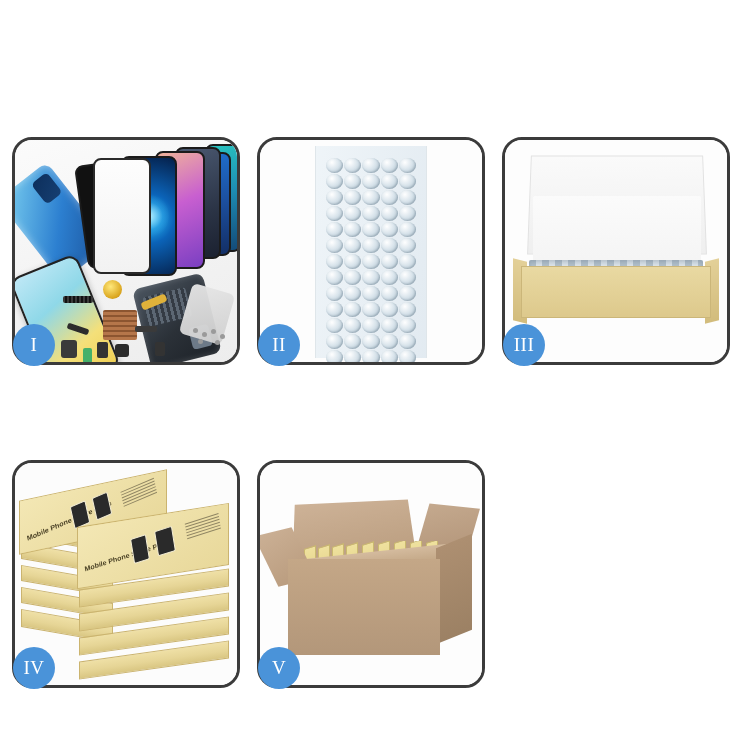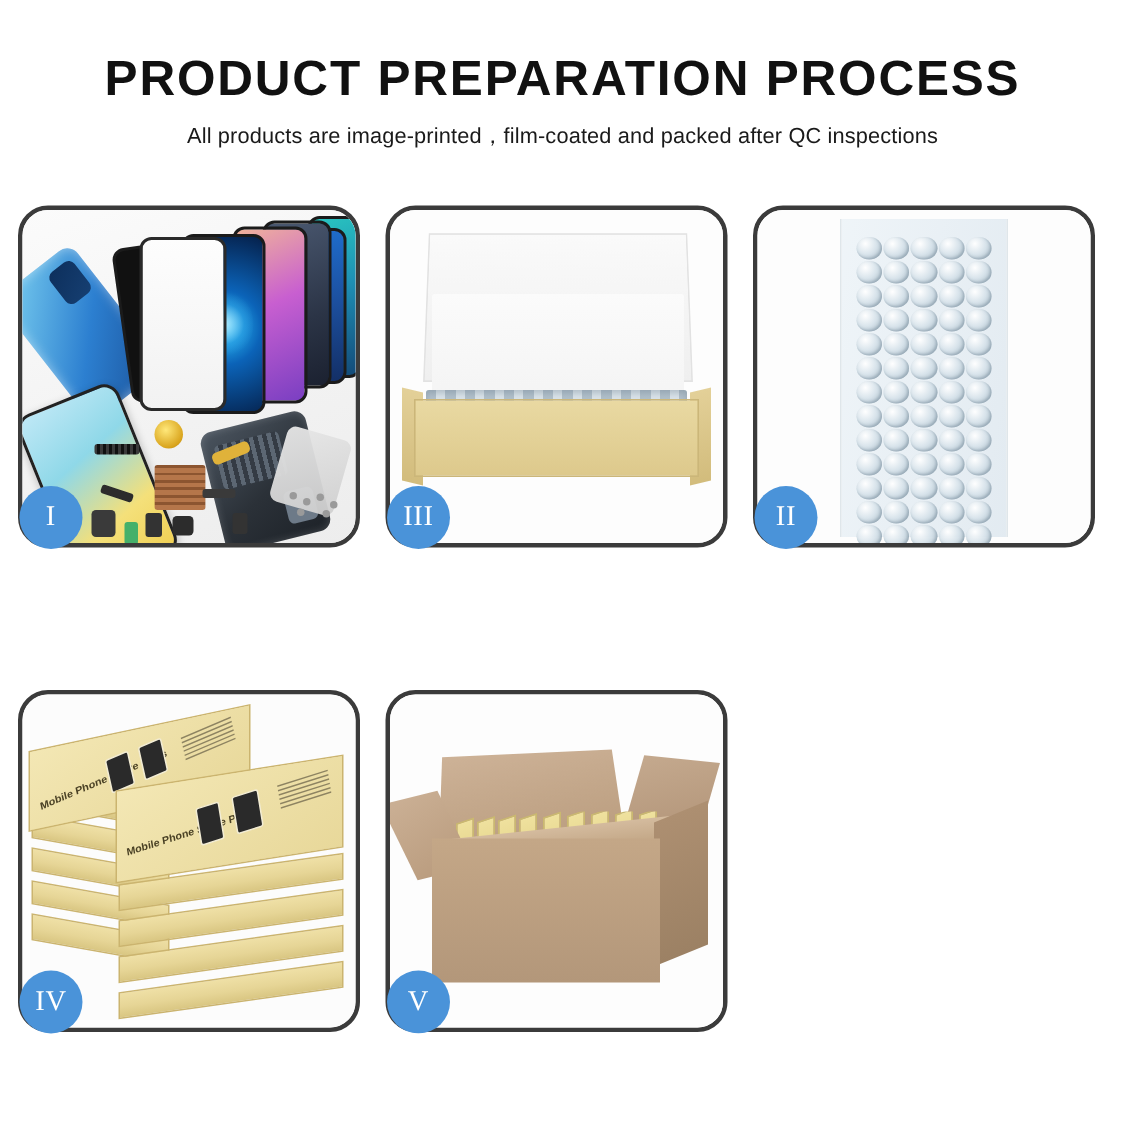--- a/index.html
+++ b/index.html
@@ -309,24 +309,20 @@
     position:absolute; left:14px; top:26px; width:194px; height:40px;
     background: linear-gradient(180deg,rgba(246,248,250,.9),rgba(232,238,243,.5));
     border-radius:4px;
   }
 </style>
 </head>
 <body>
 
 <div class="page">
 
-  <div class="header">
-    <div class="title">PRODUCT PREPARATION PROCESS</div>
-    <div class="subtitle">All products are image-printed，film-coated and packed after QC inspections</div>
-  </div>
 
   <div class="grid">
 
     <div class="panel">
       <div class="panel-inner p1">
         <div class="ph ph-back"></div>
         <div class="scr scr-g"></div>
         <div class="scr scr-f"></div>
         <div class="scr scr-e"></div>
         <div class="scr scr-d"></div>
@@ -353,104 +349,104 @@
             <i style="left: 18px; top: 1px;"></i>
             <i style="left: 27px; top: 6px;"></i>
             <i style="left: 5px; top: 11px;"></i>
             <i style="left: 22px; top: 12px;"></i>
           </div>
       </div>
       <div class="badge">I</div>
     </div>
 
     <div class="panel">
+      <div class="panel-inner p2">
+        <div class="pouch">
+          <div class="bubbles">
+              <div class="bub"></div>
+              <div class="bub"></div>
+              <div class="bub"></div>
+              <div class="bub"></div>
+              <div class="bub"></div>
+              <div class="bub"></div>
+              <div class="bub"></div>
+              <div class="bub"></div>
+              <div class="bub"></div>
+              <div class="bub"></div>
+              <div class="bub"></div>
+              <div class="bub"></div>
+              <div class="bub"></div>
+              <div class="bub"></div>
+              <div class="bub"></div>
+              <div class="bub"></div>
+              <div class="bub"></div>
+              <div class="bub"></div>
+              <div class="bub"></div>
+              <div class="bub"></div>
+              <div class="bub"></div>
+              <div class="bub"></div>
+              <div class="bub"></div>
+              <div class="bub"></div>
+              <div class="bub"></div>
+              <div class="bub"></div>
+              <div class="bub"></div>
+              <div class="bub"></div>
+              <div class="bub"></div>
+              <div class="bub"></div>
+              <div class="bub"></div>
+              <div class="bub"></div>
+              <div class="bub"></div>
+              <div class="bub"></div>
+              <div class="bub"></div>
+              <div class="bub"></div>
+              <div class="bub"></div>
+              <div class="bub"></div>
+              <div class="bub"></div>
+              <div class="bub"></div>
+              <div class="bub"></div>
+              <div class="bub"></div>
+              <div class="bub"></div>
+              <div class="bub"></div>
+              <div class="bub"></div>
+              <div class="bub"></div>
+              <div class="bub"></div>
+              <div class="bub"></div>
+              <div class="bub"></div>
+              <div class="bub"></div>
+              <div class="bub"></div>
+              <div class="bub"></div>
+              <div class="bub"></div>
+              <div class="bub"></div>
+              <div class="bub"></div>
+              <div class="bub"></div>
+              <div class="bub"></div>
+              <div class="bub"></div>
+              <div class="bub"></div>
+              <div class="bub"></div>
+              <div class="bub"></div>
+              <div class="bub"></div>
+              <div class="bub"></div>
+              <div class="bub"></div>
+              <div class="bub"></div>
+            </div>
+        </div>
+      </div>
+      <div class="badge">II</div>
+    </div>
+
+    <div class="panel">
       <div class="panel-inner p3">
         <div class="lid3"></div>
         <div class="foam3"></div>
         <div class="box3-flapL"></div>
         <div class="box3-flapR"></div>
         <div class="box3-inner"></div>
         <div class="box3-body"></div>
       </div>
       <div class="badge">III</div>
-    </div>
-
-    <div class="panel">
-      <div class="panel-inner p2">
-        <div class="pouch">
-          <div class="bubbles">
-              <div class="bub"></div>
-              <div class="bub"></div>
-              <div class="bub"></div>
-              <div class="bub"></div>
-              <div class="bub"></div>
-              <div class="bub"></div>
-              <div class="bub"></div>
-              <div class="bub"></div>
-              <div class="bub"></div>
-              <div class="bub"></div>
-              <div class="bub"></div>
-              <div class="bub"></div>
-              <div class="bub"></div>
-              <div class="bub"></div>
-              <div class="bub"></div>
-              <div class="bub"></div>
-              <div class="bub"></div>
-              <div class="bub"></div>
-              <div class="bub"></div>
-              <div class="bub"></div>
-              <div class="bub"></div>
-              <div class="bub"></div>
-              <div class="bub"></div>
-              <div class="bub"></div>
-              <div class="bub"></div>
-              <div class="bub"></div>
-              <div class="bub"></div>
-              <div class="bub"></div>
-              <div class="bub"></div>
-              <div class="bub"></div>
-              <div class="bub"></div>
-              <div class="bub"></div>
-              <div class="bub"></div>
-              <div class="bub"></div>
-              <div class="bub"></div>
-              <div class="bub"></div>
-              <div class="bub"></div>
-              <div class="bub"></div>
-              <div class="bub"></div>
-              <div class="bub"></div>
-              <div class="bub"></div>
-              <div class="bub"></div>
-              <div class="bub"></div>
-              <div class="bub"></div>
-              <div class="bub"></div>
-              <div class="bub"></div>
-              <div class="bub"></div>
-              <div class="bub"></div>
-              <div class="bub"></div>
-              <div class="bub"></div>
-              <div class="bub"></div>
-              <div class="bub"></div>
-              <div class="bub"></div>
-              <div class="bub"></div>
-              <div class="bub"></div>
-              <div class="bub"></div>
-              <div class="bub"></div>
-              <div class="bub"></div>
-              <div class="bub"></div>
-              <div class="bub"></div>
-              <div class="bub"></div>
-              <div class="bub"></div>
-              <div class="bub"></div>
-              <div class="bub"></div>
-              <div class="bub"></div>
-            </div>
-        </div>
-      </div>
-      <div class="badge">II</div>
     </div>
 
     <div class="panel">
       <div class="panel-inner p4">
         <div class="stack">
 
           <div class="sbox" style="left:6px;top:66px;width:92px;height:16px;transform:skewY(10deg);"></div>
           <div class="sbox" style="left:6px;top:88px;width:92px;height:16px;transform:skewY(10deg);"></div>
           <div class="sbox" style="left:6px;top:110px;width:92px;height:16px;transform:skewY(10deg);"></div>
           <div class="sbox" style="left:6px;top:132px;width:92px;height:16px;transform:skewY(10deg);"></div>

